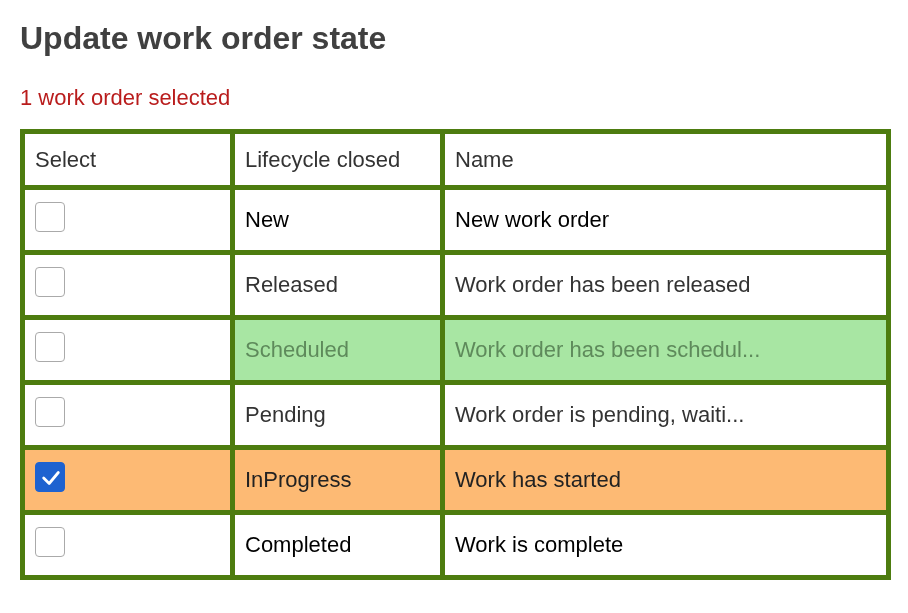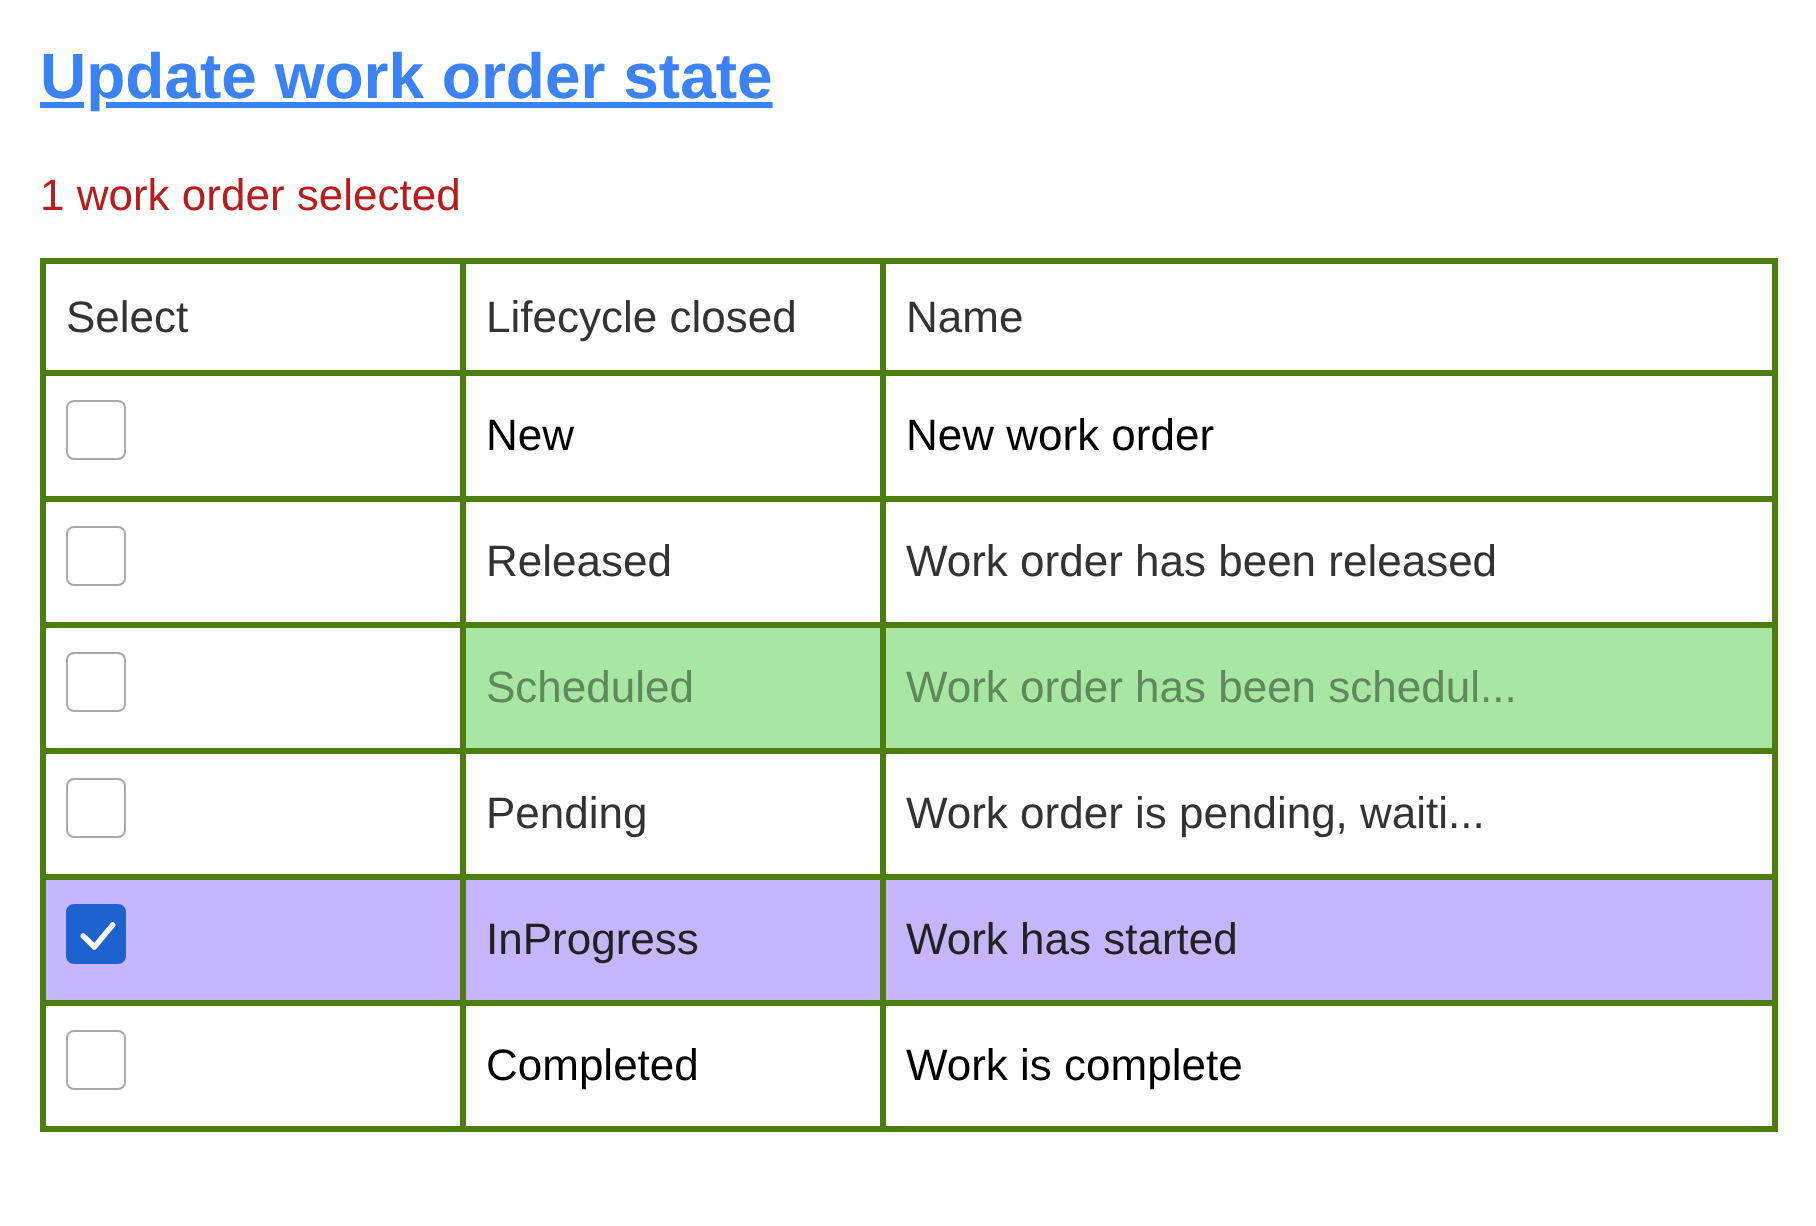--- a/index.html
+++ b/index.html
@@ -8,37 +8,36 @@
       background: #fff;
       color: #333;
       width: 908px;
       height: 613px;
       padding: 20px 20px 0 20px;
       overflow: hidden;
     }
     h1 {
       font-size: 32px;
       font-weight: 700;
-      color: #3b82f6;
+      color: #404040;
       margin-bottom: 28px;
-      text-decoration: underline;
     }
     .subtext {
       font-size: 22px;
       color: #b91c1c;
       margin-bottom: 18px;
       font-weight: 400;
     }
     table {
       border-collapse: collapse;
       width: 866px;
       table-layout: fixed;
     }
     th, td {
-      border: 3px solid #4d7c0f;
+      border: 5px solid #4d7c0f;
       padding: 12px 10px;
       font-size: 22px;
       text-align: left;
       vertical-align: middle;
       overflow: hidden;
       white-space: nowrap;
       text-overflow: ellipsis;
       height: 56px;
     }
     th {
@@ -75,21 +74,21 @@
     tr.disabled td.state-cell,
     tr.disabled td.name-cell {
       color: #000000;
     }
     tr.highlight-green td.state-cell,
     tr.highlight-green td.name-cell {
       background: #a8e6a3;
       color: #5e8a5b;
     }
     tr.selected td {
-      background: #c4b5fd;
+      background: #fdba74;
     }
     tr.selected td.state-cell,
     tr.selected td.name-cell {
       color: #222;
     }
   </style>
 </head>
 <body>
 
 <h1>Update work order state</h1>

